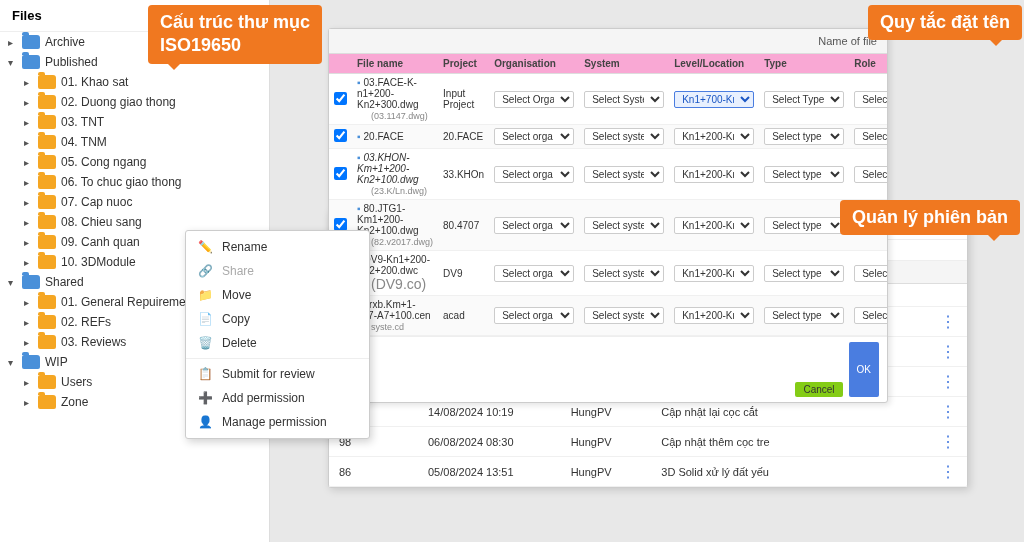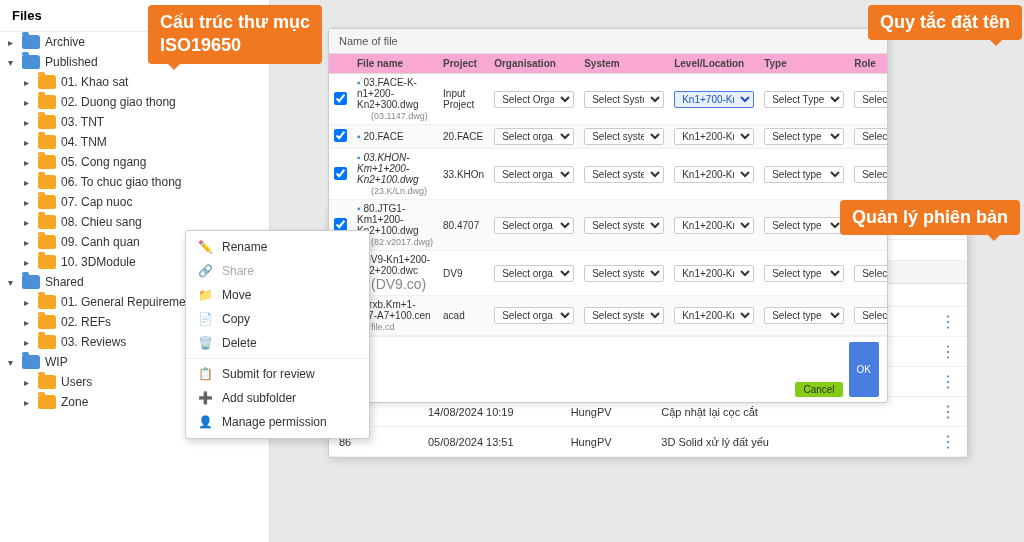--- a/index.html
+++ b/index.html
@@ -115,20 +115,21 @@
       border-radius: 3px;
       box-shadow: 2px 2px 6px rgba(0,0,0,0.12);
       z-index: 10;
     }
     .panel-top-header {
       background: #f5f5f5;
       border-bottom: 1px solid #ddd;
       padding: 6px 10px;
       font-size: 11px;
       color: #555;
+      text-align: right;
     }
     .panel-top table {
       width: 100%;
       border-collapse: collapse;
       font-size: 10px;
     }
     .panel-top thead th {
       background: #f9a8d4;
       border-bottom: 1px solid #ddd;
       padding: 4px 5px;
@@ -391,21 +392,21 @@
       <span class="cm-icon">🗑️</span>
       <span>Delete</span>
     </div>
     <div class="context-menu-separator"></div>
     <div class="context-menu-item">
       <span class="cm-icon">📋</span>
       <span>Submit for review</span>
     </div>
     <div class="context-menu-item">
       <span class="cm-icon">➕</span>
-      <span>Add subfolder</span>
+      <span>Add permission</span>
     </div>
     <div class="context-menu-item">
       <span class="cm-icon">👤</span>
       <span>Manage permission</span>
     </div>
   </div>
 
 <div class="callout callout-top-left" style="left:148px; top:5px;">
   <span>Cấu trúc thư mục</span><br>
   <span>ISO19650</span>
@@ -483,21 +484,21 @@
             <td><span style="color:#4a90d9;margin-right:3px;">▪</span><span style="font-size:10px;">DV9-Kn1+200-Kn2+200.dwc</span><br><span style="color:#888;font-size:14px;padding-left:14px;">(DV9.co)</span></td>
             <td style="font-size: 10px;">DV9</td>
             <td><select class="select-small"><option>Select orga</option></select></td>
             <td><select class="select-small"><option>Select syste</option></select></td>
             <td><select class="select-small"><option>Kn1+200-Kn2</option></select></td>
             <td><select class="select-small"><option>Select type</option></select></td>
             <td><select class="select-small"><option>Select role</option></select></td>
           </tr>
           <tr>
             <td><input type="checkbox" checked="" style=""></td>
-            <td><span style="color:#4a90d9;margin-right:3px;">▪</span><span style="font-size:10px;">arxb.Km+1-207-A7+100.cen</span><br><span style="color:#888;font-size:9px;padding-left:14px;">file.cd</span></td>
+            <td><span style="color:#4a90d9;margin-right:3px;">▪</span><span style="font-size:10px;">arxb.Km+1-207-A7+100.cen</span><br><span style="color:#888;font-size:9px;padding-left:14px;">syste.cd</span></td>
             <td style="font-size: 10px;">acad</td>
             <td><select class="select-small"><option>Select orga</option></select></td>
             <td><select class="select-small"><option>Select syste</option></select></td>
             <td><select class="select-small"><option>Kn1+200-Kn2</option></select></td>
             <td><select class="select-small"><option>Select type</option></select></td>
             <td><select class="select-small"><option>Select role</option></select></td>
           </tr>
         </tbody>
     </table>
   </div>
@@ -554,20 +555,27 @@
             <td><span class="dots-btn">⋮</span></td>
           </tr>
           <tr>
             <td>163</td>
             <td>14/08/2024 10:19</td>
             <td>HungPV</td>
             <td>Cập nhật lại cọc cắt</td>
             <td><span class="dots-btn">⋮</span></td>
           </tr>
           <tr>
+            <td>98</td>
+            <td>06/08/2024 08:30</td>
+            <td>HungPV</td>
+            <td>Cập nhật thêm cọc tre</td>
+            <td><span class="dots-btn">⋮</span></td>
+          </tr>
+          <tr>
             <td>86</td>
             <td>05/08/2024 13:51</td>
             <td>HungPV</td>
             <td>3D Solid xử lý đất yếu</td>
             <td><span class="dots-btn">⋮</span></td>
           </tr>
         </tbody>
     </table>
   </div>
 </div>

